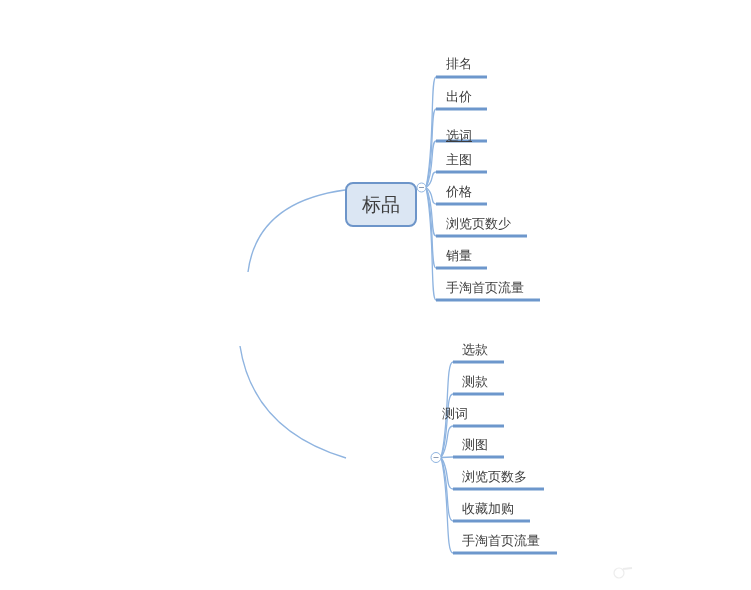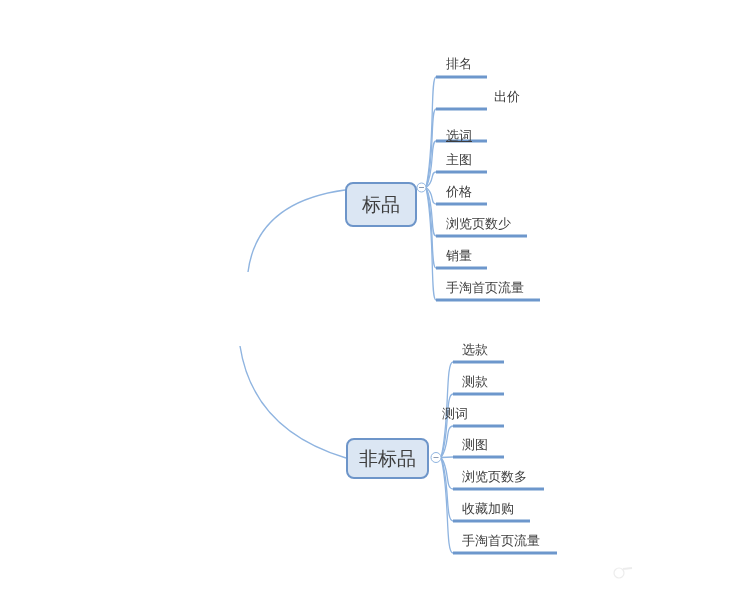--- a/index.html
+++ b/index.html
@@ -81,28 +81,27 @@
 
 
   <div class="watermark">
     <svg width="28" height="18" viewBox="0 0 28 18">
       <circle cx="7" cy="10" r="5" fill="none" stroke="#9a9a9a" stroke-width="1.2"></circle>
       <line x1="11" y1="6" x2="20" y2="5" stroke="#9a9a9a" stroke-width="2"></line>
     </svg>
   </div>
 <div class="branch-node" style="left: 345px; top: 167px; width: 72px; height: 45px; margin-top: 15px;">标品</div>
     <div class="child-label" style="left: 446px; top: 57px; font-family: Liberation Mono, monospace;">排名</div>
-    <div class="child-label" style="left: 446px; top: 89px; margin-left: 48px;">出价</div>
+    <div class="child-label" style="left: 446px; top: 89px;">出价</div>
     <div class="child-label" style="left: 446px; top: 128px; text-decoration: underline;">选词</div>
     <div class="child-label" style="left: 446px; top: 152px;">主图</div>
     <div class="child-label" style="left: 446px; top: 184px;">价格</div>
     <div class="child-label" style="left: 446px; top: 216px;">浏览页数少</div>
     <div class="child-label" style="left: 446px; top: 248px;">销量</div>
     <div class="child-label" style="left: 446px; top: 280px;">手淘首页流量</div>
-    <div class="branch-node" style="left: 346px; top: 438px; width: 83px; height: 41px;">非标品</div>
     <div class="child-label" style="left: 462px; top: 342px; text-align: center;">选款</div>
     <div class="child-label" style="left: 462px; top: 374px;">测款</div>
     <div class="child-label" style="left: 442px; top: 406px;">测词</div>
     <div class="child-label" style="left: 462px; top: 437px;">测图</div>
     <div class="child-label" style="left: 462px; top: 469px;">浏览页数多</div>
     <div class="child-label" style="left: 462px; top: 501px;">收藏加购</div>
     <div class="child-label" style="left: 462px; top: 533px;">手淘首页流量</div>
   </div>
 
 </body></html>

